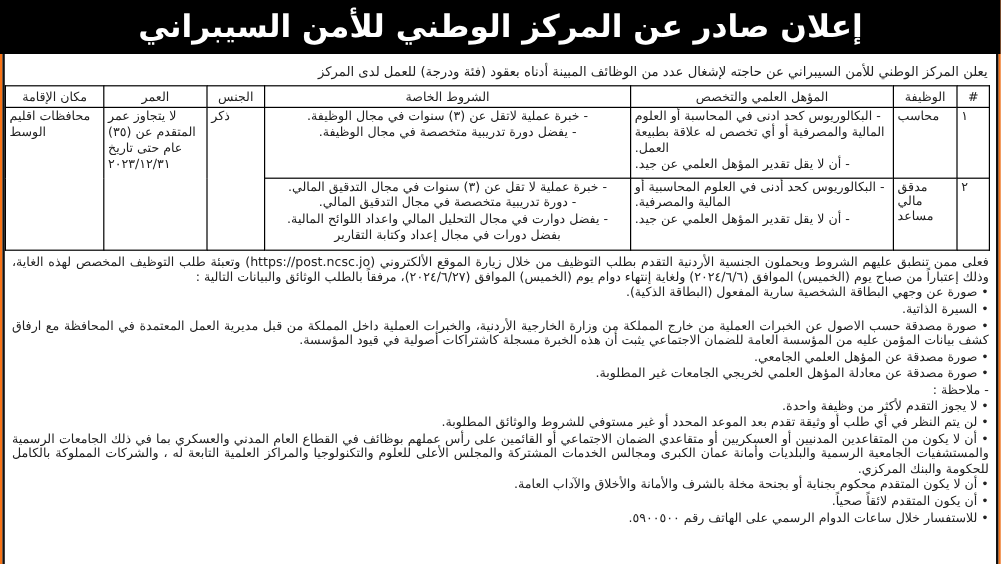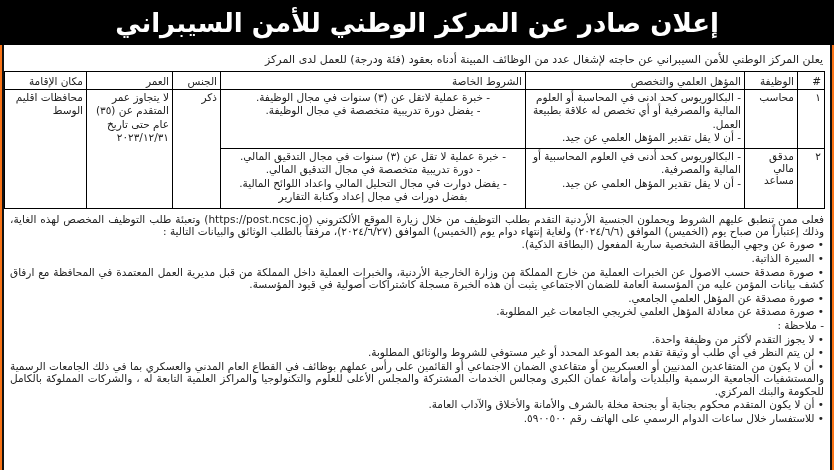--- a/index.html
+++ b/index.html
@@ -48,25 +48,25 @@
     font-size: 10.5px;
     color: #222;
   }
   table.jobs th, table.jobs td {
     border: 1px solid #000;
     padding: 1px 3px;
     vertical-align: top;
   }
   table.jobs th {
     font-weight: normal;
-    text-align: right;
+    text-align: center;
     height: 18px;
     vertical-align: middle;
   }
-  td.c { text-align: right; }
+  td.c { text-align: left; }
   td.r { text-align: center; }
   .pre { white-space: pre-line; line-height: 1.28; }
   tr.row1 { height: 59px; }
   tr.row2 { height: 60px; }
   .para {
     font-size: 10.5px;
     line-height: 1.16;
     text-align: justify;
     padding: 4px 1px 1px 1px;
     color: #222;
@@ -145,17 +145,18 @@
       <p>• صورة عن وجهي البطاقة الشخصية سارية المفعول (البطاقة الذكية).</p>
       <p>• السيرة الذاتية.</p>
       <p>• صورة مصدقة حسب الاصول عن الخبرات العملية من خارج المملكة من وزارة الخارجية الأردنية، والخبرات العملية داخل المملكة من قبل مديرية العمل المعتمدة في المحافظة مع ارفاق كشف بيانات المؤمن عليه من المؤسسة العامة للضمان الاجتماعي يثبت أن هذه الخبرة مسجلة كاشتراكات أصولية في قيود المؤسسة.</p>
       <p>• صورة مصدقة عن المؤهل العلمي الجامعي.</p>
       <p>• صورة مصدقة عن معادلة المؤهل العلمي لخريجي الجامعات غير المطلوبة.</p>
       <p>- ملاحظة :</p>
       <p>• لا يجوز التقدم لأكثر من وظيفة واحدة.</p>
       <p>• لن يتم النظر في أي طلب أو وثيقة تقدم بعد الموعد المحدد أو غير مستوفي للشروط والوثائق المطلوبة.</p>
       <p>• أن لا يكون من المتقاعدين المدنيين أو العسكريين أو متقاعدي الضمان الاجتماعي أو القائمين على رأس عملهم بوظائف في القطاع العام المدني والعسكري بما في ذلك الجامعات الرسمية والمستشفيات الجامعية الرسمية والبلديات وأمانة عمان الكبرى ومجالس الخدمات المشتركة والمجلس الأعلى للعلوم والتكنولوجيا والمراكز العلمية التابعة له ، والشركات المملوكة بالكامل للحكومة والبنك المركزي.</p>
       <p>• أن لا يكون المتقدم محكوم بجناية أو بجنحة مخلة بالشرف والأمانة والأخلاق والآداب العامة.</p>
+      <p>• أن يكون المتقدم لائقاً صحياً.</p>
       <p>• للاستفسار خلال ساعات الدوام الرسمي على الهاتف رقم ٥٩٠٠٥٠٠.</p>
     </div>
 
   </div>
 </div>
 
 </body></html>

